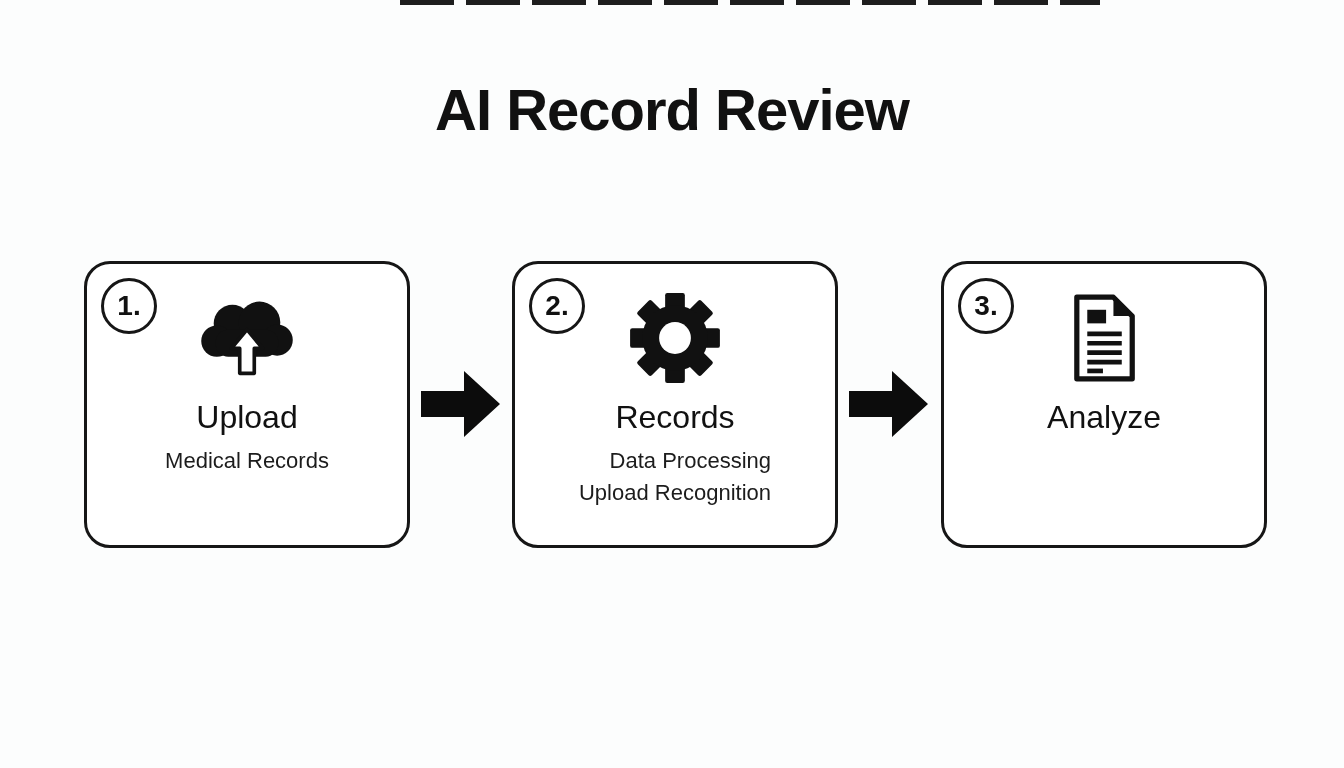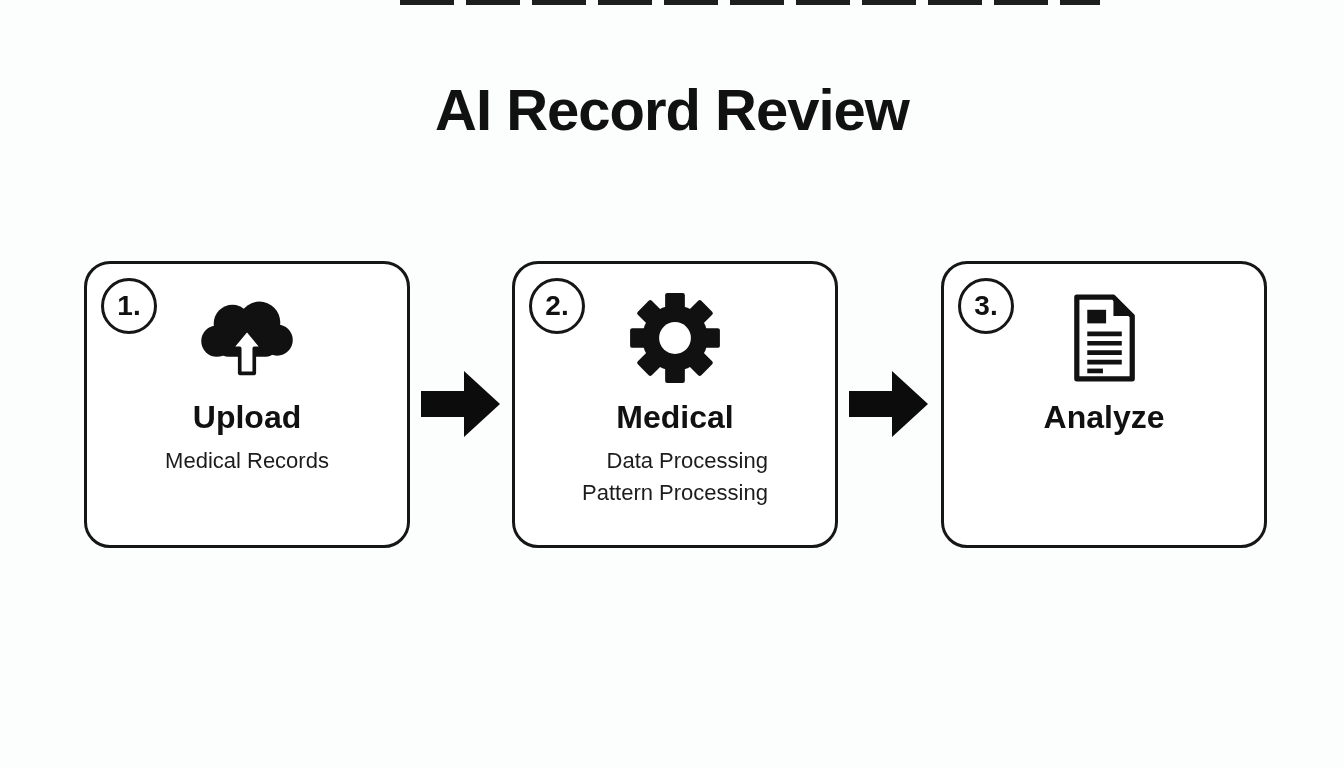--- a/index.html
+++ b/index.html
@@ -78,21 +78,21 @@
   .step-icon {
     margin-top: 28px;
     height: 92px;
     display: flex;
     align-items: center;
     justify-content: center;
   }
   .step-title {
     margin-top: 16px;
     font-size: 32px;
-    font-weight: bold;
+    font-weight: normal;
     color: #111111;
     line-height: 1.1;
   }
   .step-lines {
     margin-top: 10px;
     text-align: right;
     font-size: 22px;
     line-height: 1.45;
     color: #1c1c1c;
   }
@@ -149,24 +149,24 @@
           <rect x="67" y="33" width="16" height="18" rx="2"></rect>
           <rect x="33" y="1" width="18" height="16" rx="2" transform="rotate(45 42 42)"></rect>
           <rect x="33" y="67" width="18" height="16" rx="2" transform="rotate(45 42 42)"></rect>
           <rect x="1" y="33" width="16" height="18" rx="2" transform="rotate(45 42 42)"></rect>
           <rect x="67" y="33" width="16" height="18" rx="2" transform="rotate(45 42 42)"></rect>
           <circle cx="42" cy="42" r="30"></circle>
         </g>
         <circle cx="42" cy="42" r="14.5" fill="#ffffff"></circle>
       </svg>
     </div>
-    <div class="step-title">Medical</div>
+    <div class="step-title">Records</div>
     <div class="step-lines">
       <div>Data Processing</div>
-      <div>Pattern Processing</div>
+      <div>Upload Recognition</div>
     </div>
   </div>
 
   <div class="flow-arrow arrow-2">
     <svg width="80" height="68" viewBox="0 0 80 68" aria-hidden="true">
       <polygon points="0,21 43,21 43,1 79,34 43,67 43,47 0,47" fill="#0c0c0c"></polygon>
     </svg>
   </div>
 
   <div class="step-card card-3">

